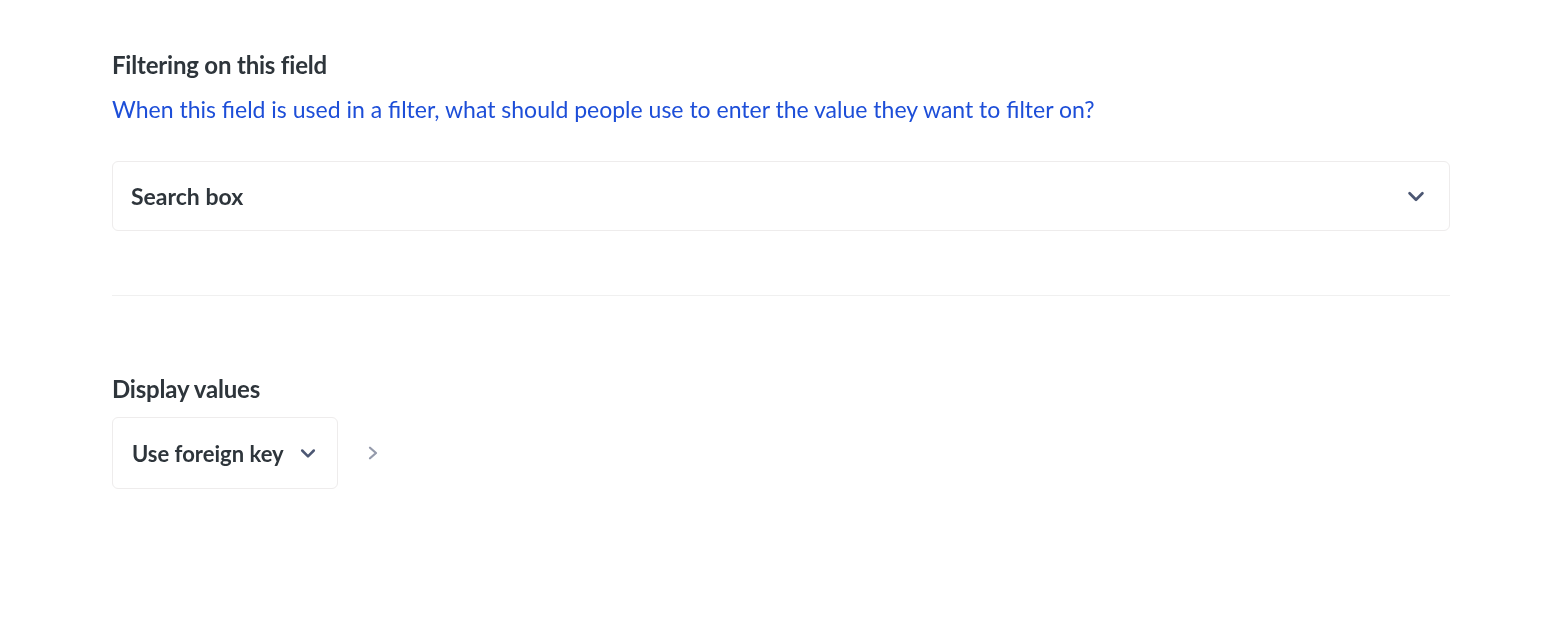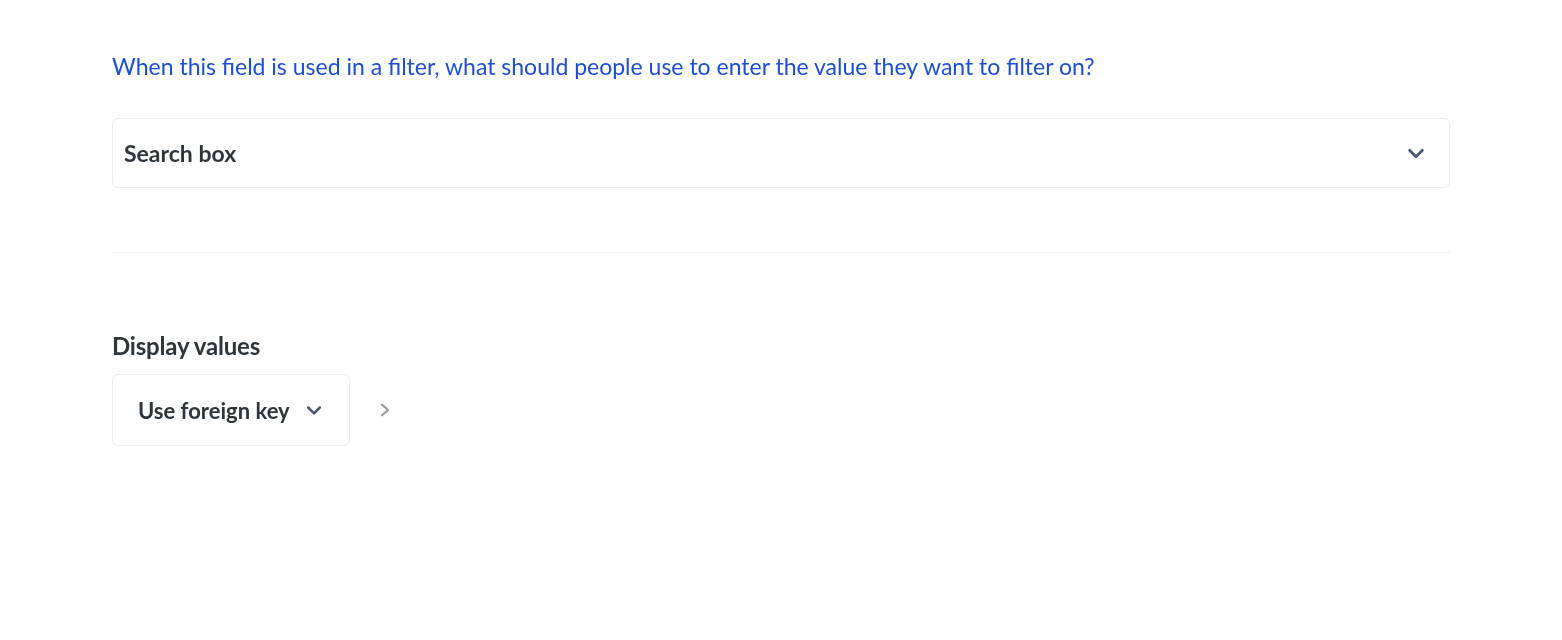--- a/index.html
+++ b/index.html
@@ -33,21 +33,21 @@
       margin-bottom: 36px;
     }
     .select-full {
       display: flex;
       align-items: center;
       justify-content: space-between;
       width: 100%;
       height: 70px;
       border: 1px solid #eeecec;
       border-radius: 6px;
-      padding: 0 22px 0 11px;
+      padding: 0 22px 0 18px;
       background: #ffffff;
       cursor: pointer;
     }
     .select-full .value {
       font-size: 23px;
       font-weight: 700;
       color: #2e353b;
     }
     .chevron-down {
       width: 22px;
@@ -71,21 +71,21 @@
       align-items: center;
       gap: 26px;
     }
     .select-inline {
       display: flex;
       align-items: center;
       gap: 14px;
       height: 72px;
       border: 1px solid #eeecec;
       border-radius: 6px;
-      padding: 0 25px;
+      padding: 0 19px;
       background: #ffffff;
       cursor: pointer;
     }
     .select-inline .value {
       font-size: 22px;
       font-weight: 700;
       color: #2e353b;
     }
     .select-inline .chevron-down {
       width: 20px;
@@ -100,20 +100,21 @@
     .chevron-right-sep svg {
       width: 100%;
       height: 100%;
       display: block;
     }
   </style>
 </head>
 <body>
 
 <div class="section">
+  <h2 class="section-title">Filtering on this field</h2>
   <p class="section-description">When this field is used in a filter, what should people use to enter the value they want to filter on?</p>
   <div class="select-full">
     <span class="value">Search box</span>
     <span class="chevron-down">
       <svg viewBox="0 0 24 24" fill="none" stroke="#4c5773" stroke-width="3" stroke-linecap="round" stroke-linejoin="round">
           <polyline points="5 9 12 16 19 9"></polyline>
         </svg>
     </span>
   </div>
 </div>

